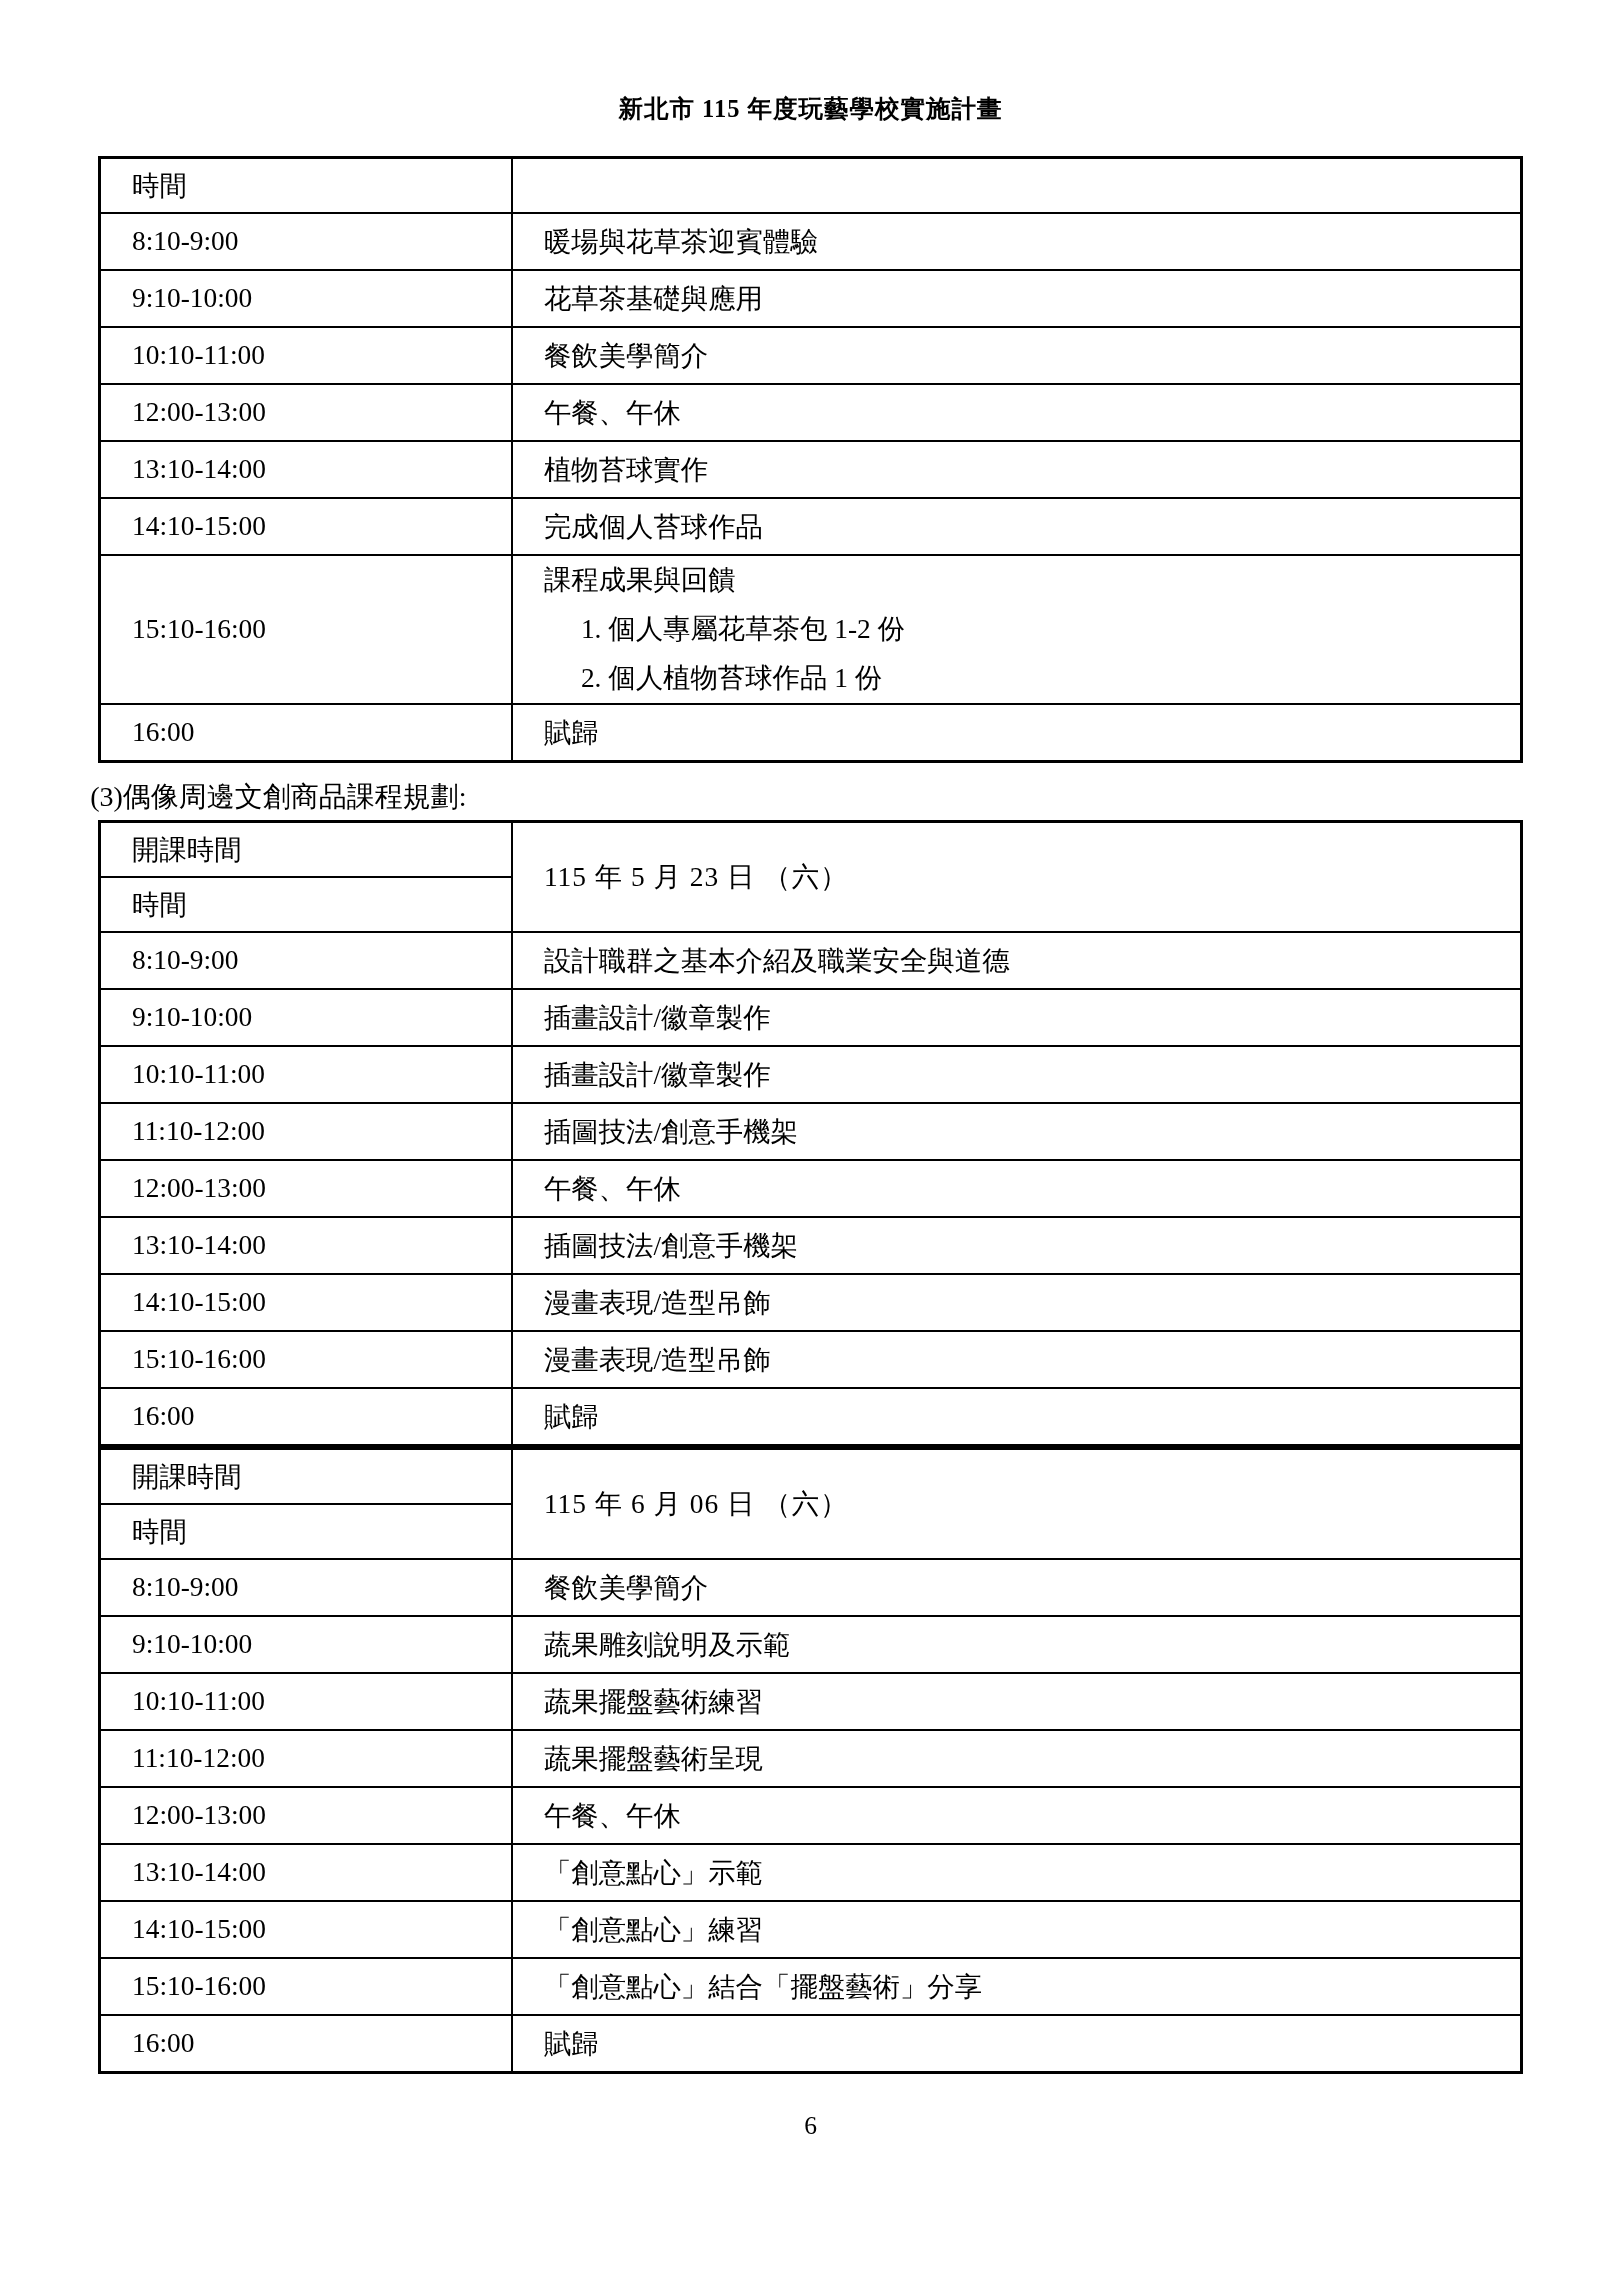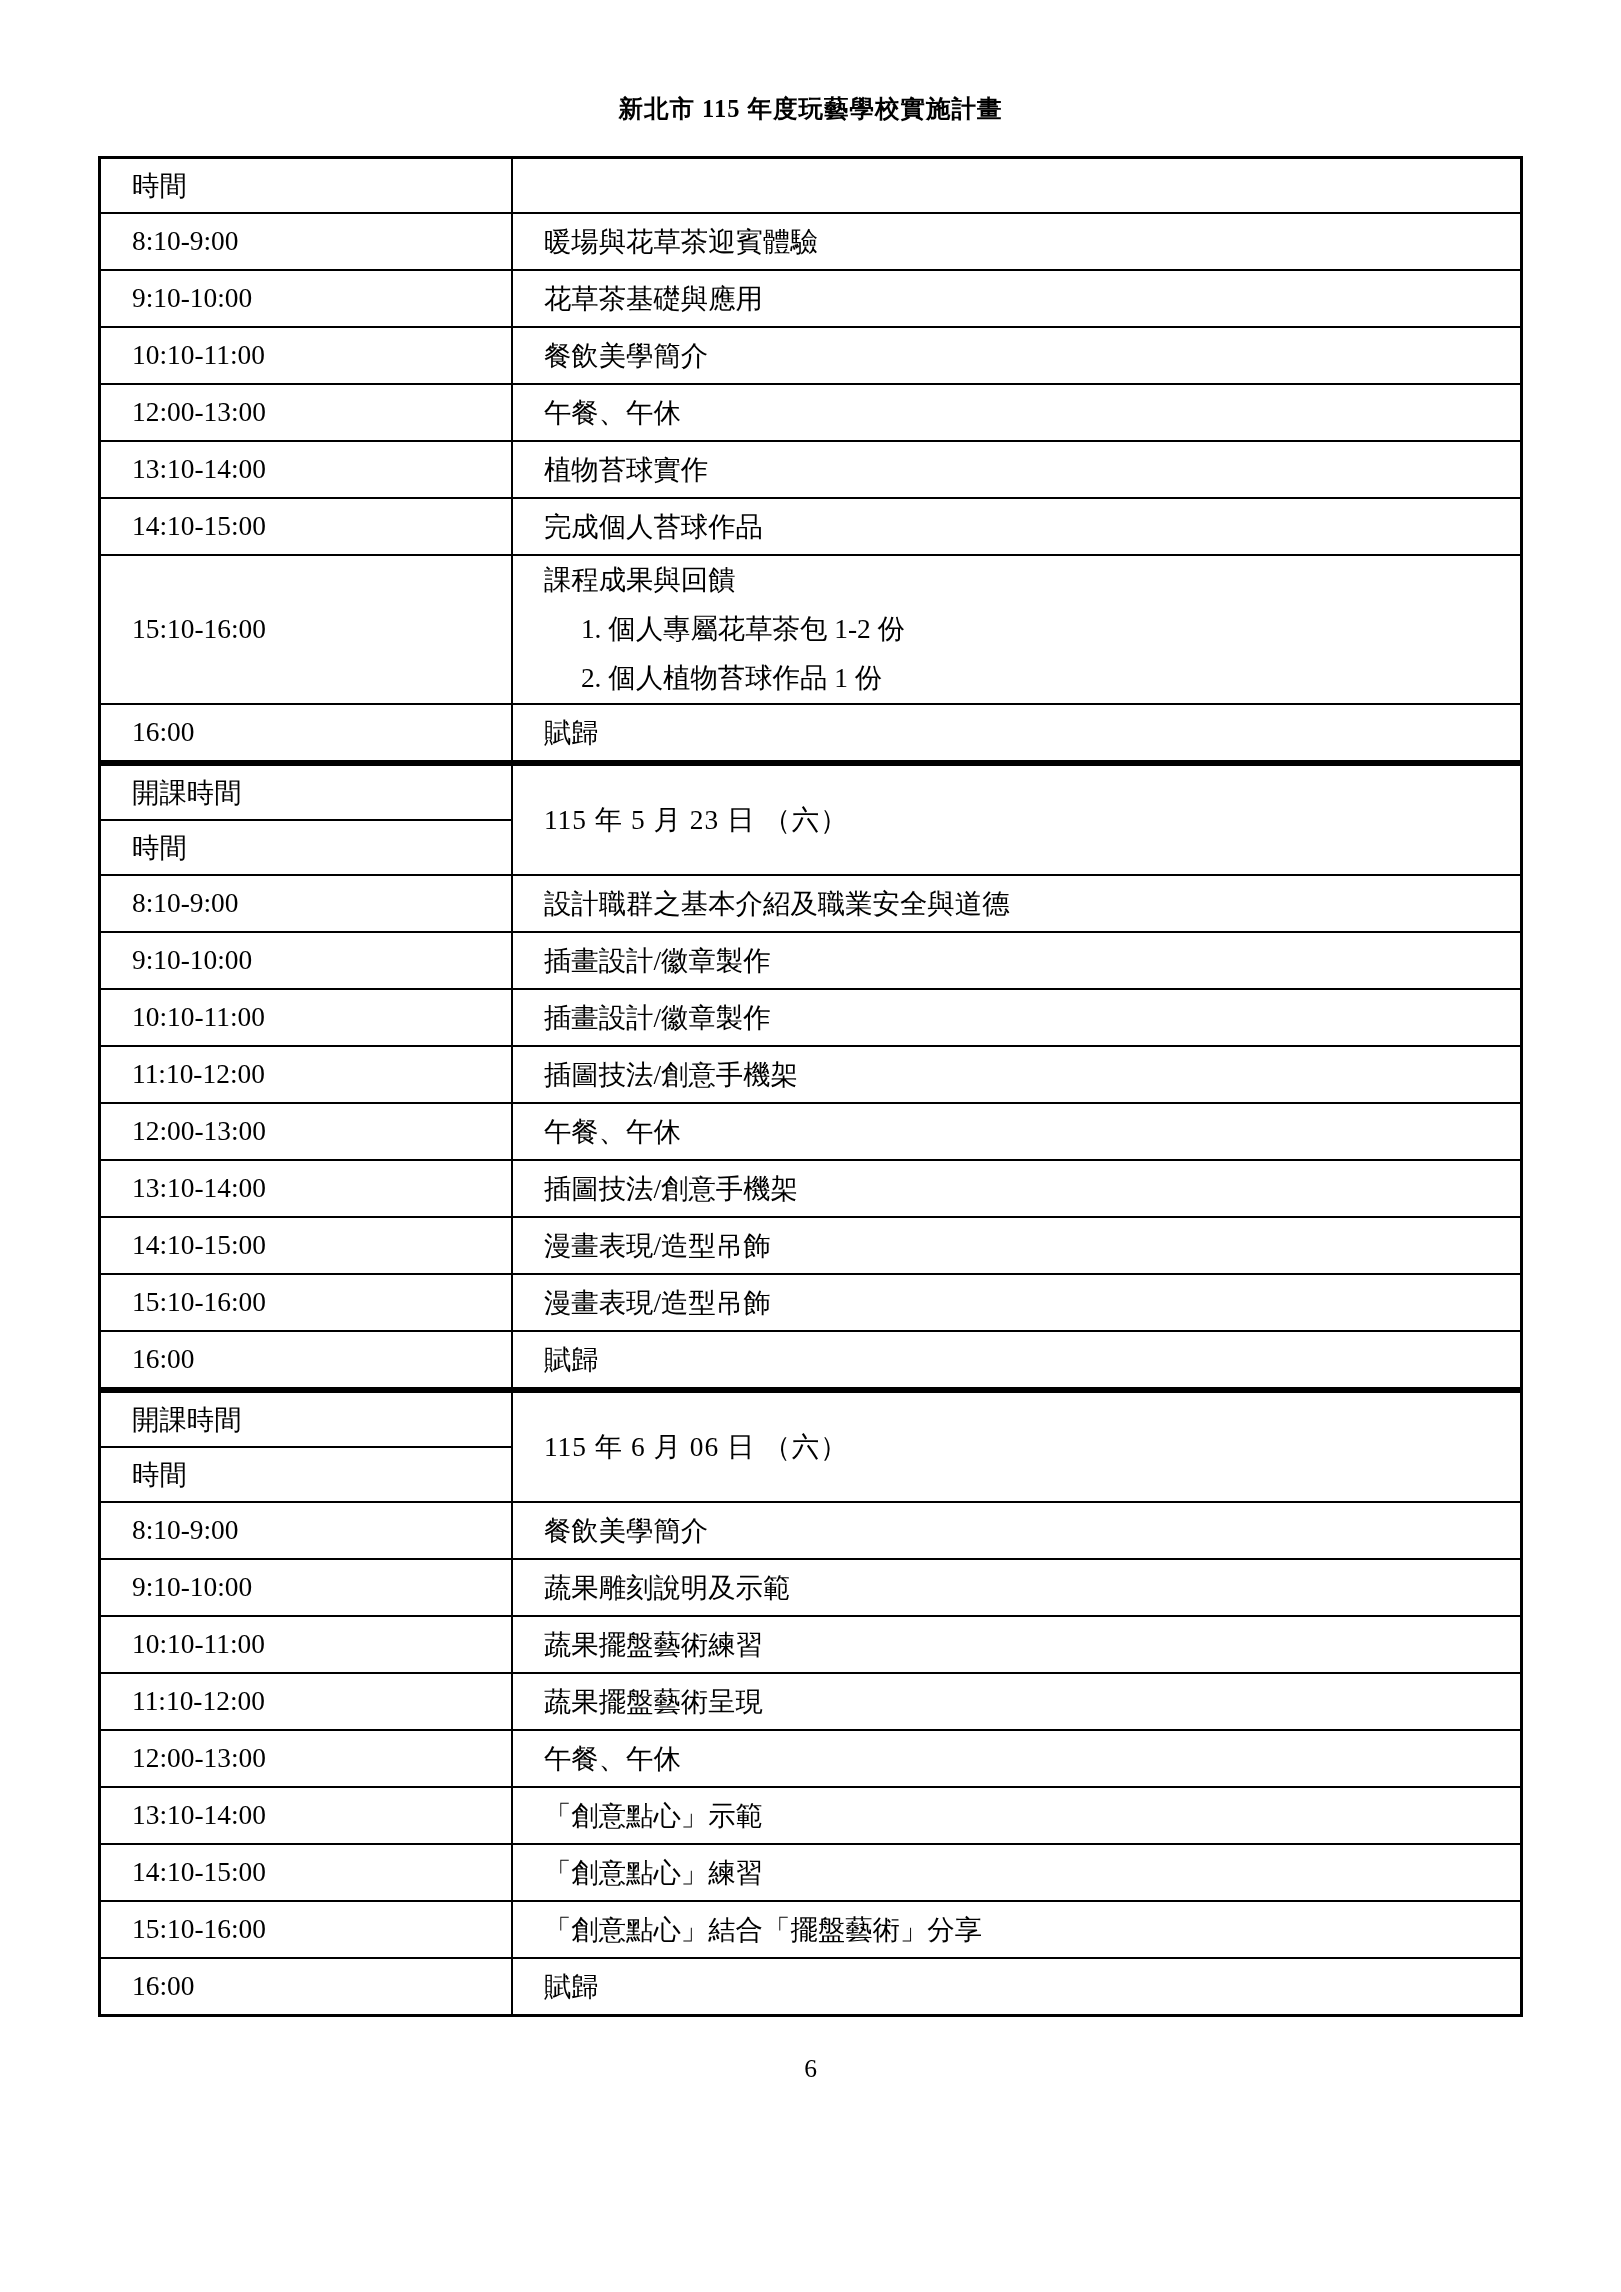--- a/index.html
+++ b/index.html
@@ -107,20 +107,21 @@
           <div class="cell-line indent">2. 個人植物苔球作品 1 份</div>
         </td>
       </tr>
       <tr>
         <td class="row-cell">16:00</td>
         <td class="row-cell">賦歸</td>
       </tr>
     </tbody>
   </table>
 
+  <div class="section-heading">(3)偶像周邊文創商品課程規劃:</div>
 
   <table class="schedule">
     <colgroup>
         <col class="time-col">
         <col>
       </colgroup>
     <tbody>
       <tr>
         <td class="header-cell">開課時間</td>
         <td class="date-cell" rowspan="2">115 年 5 月 23 日 （六）</td>

